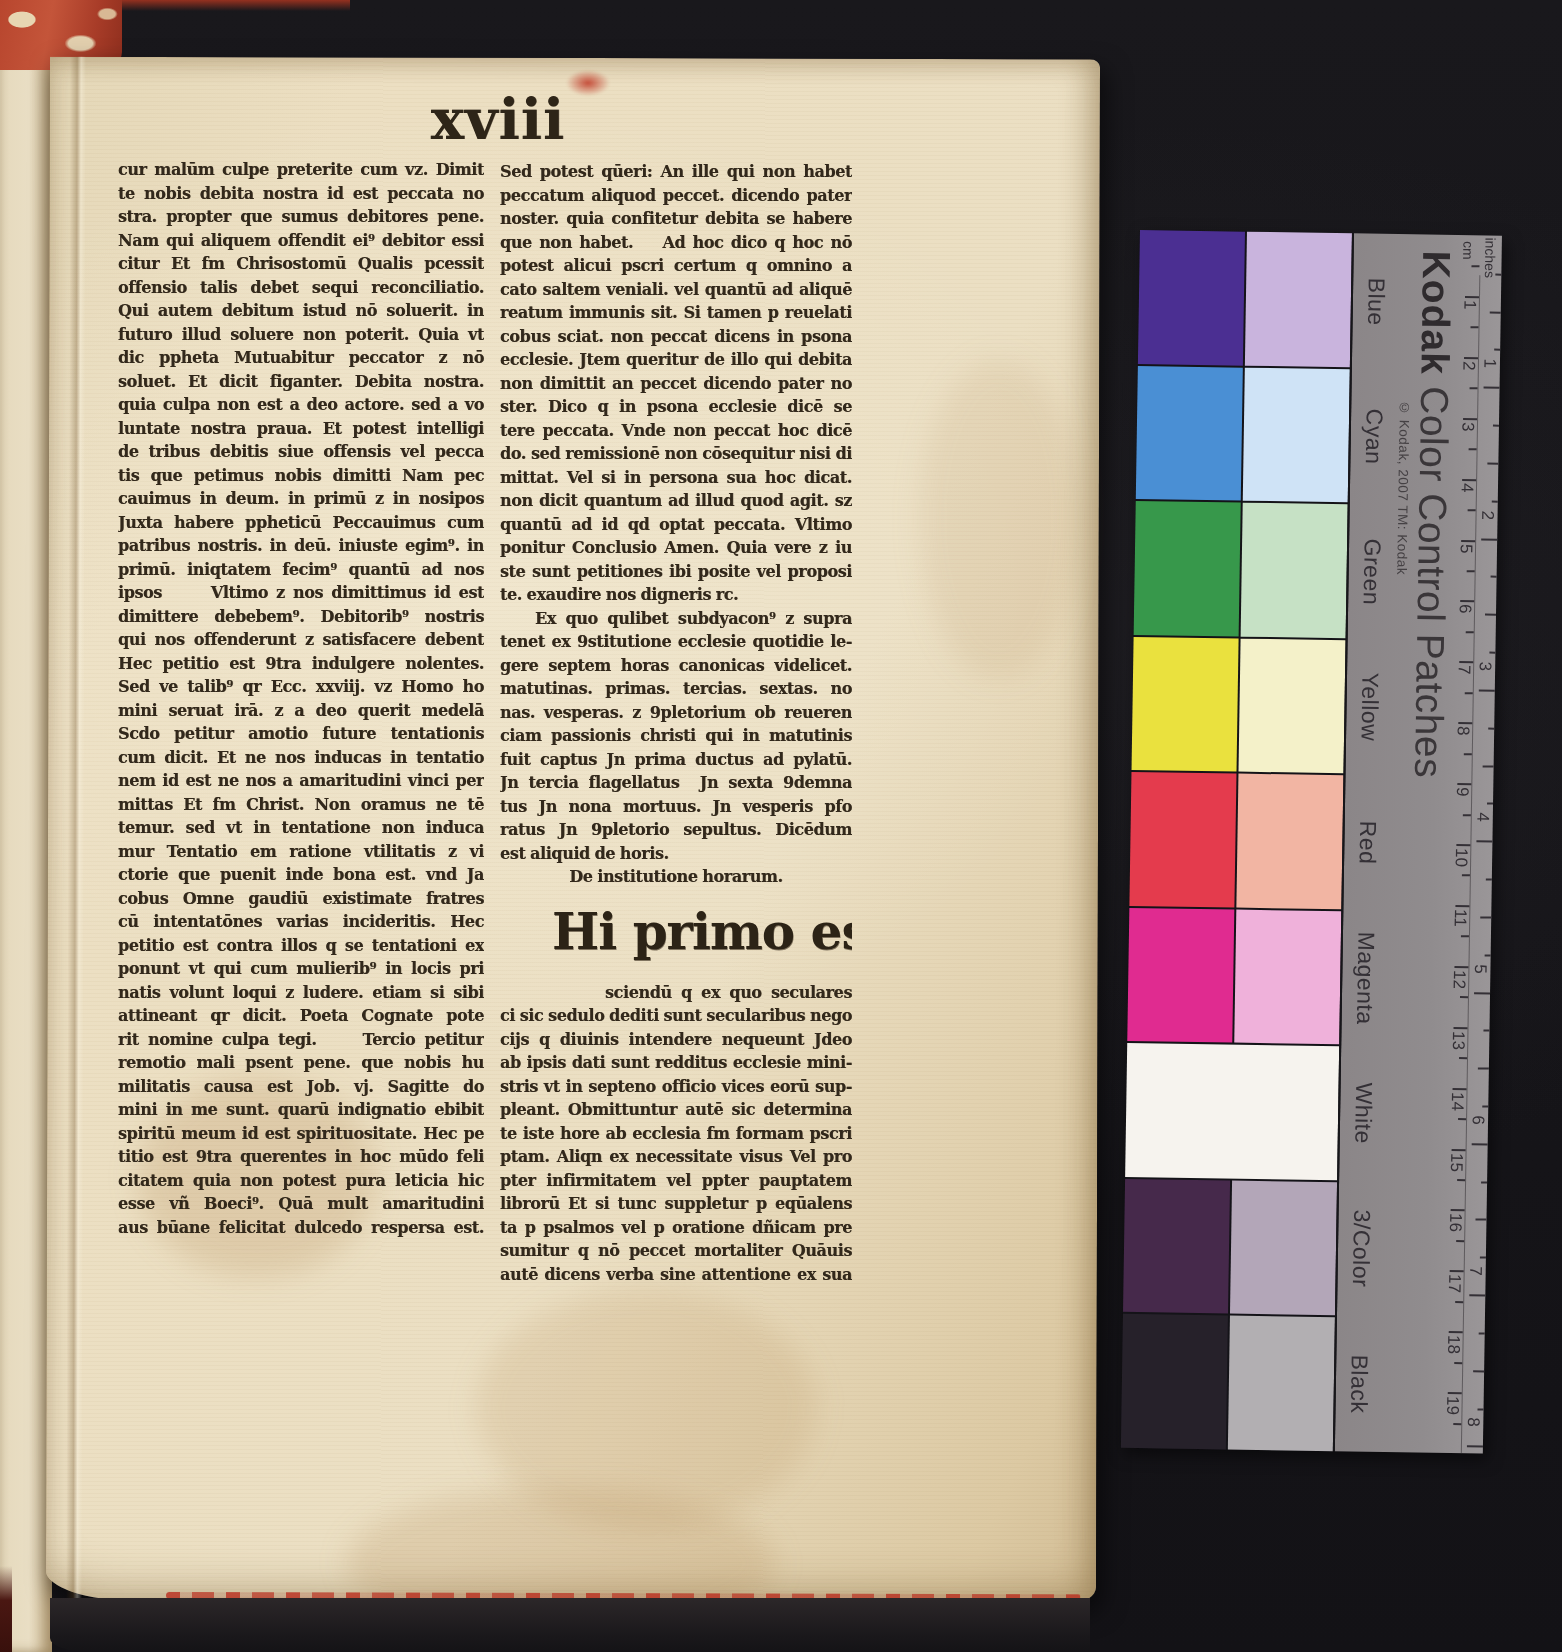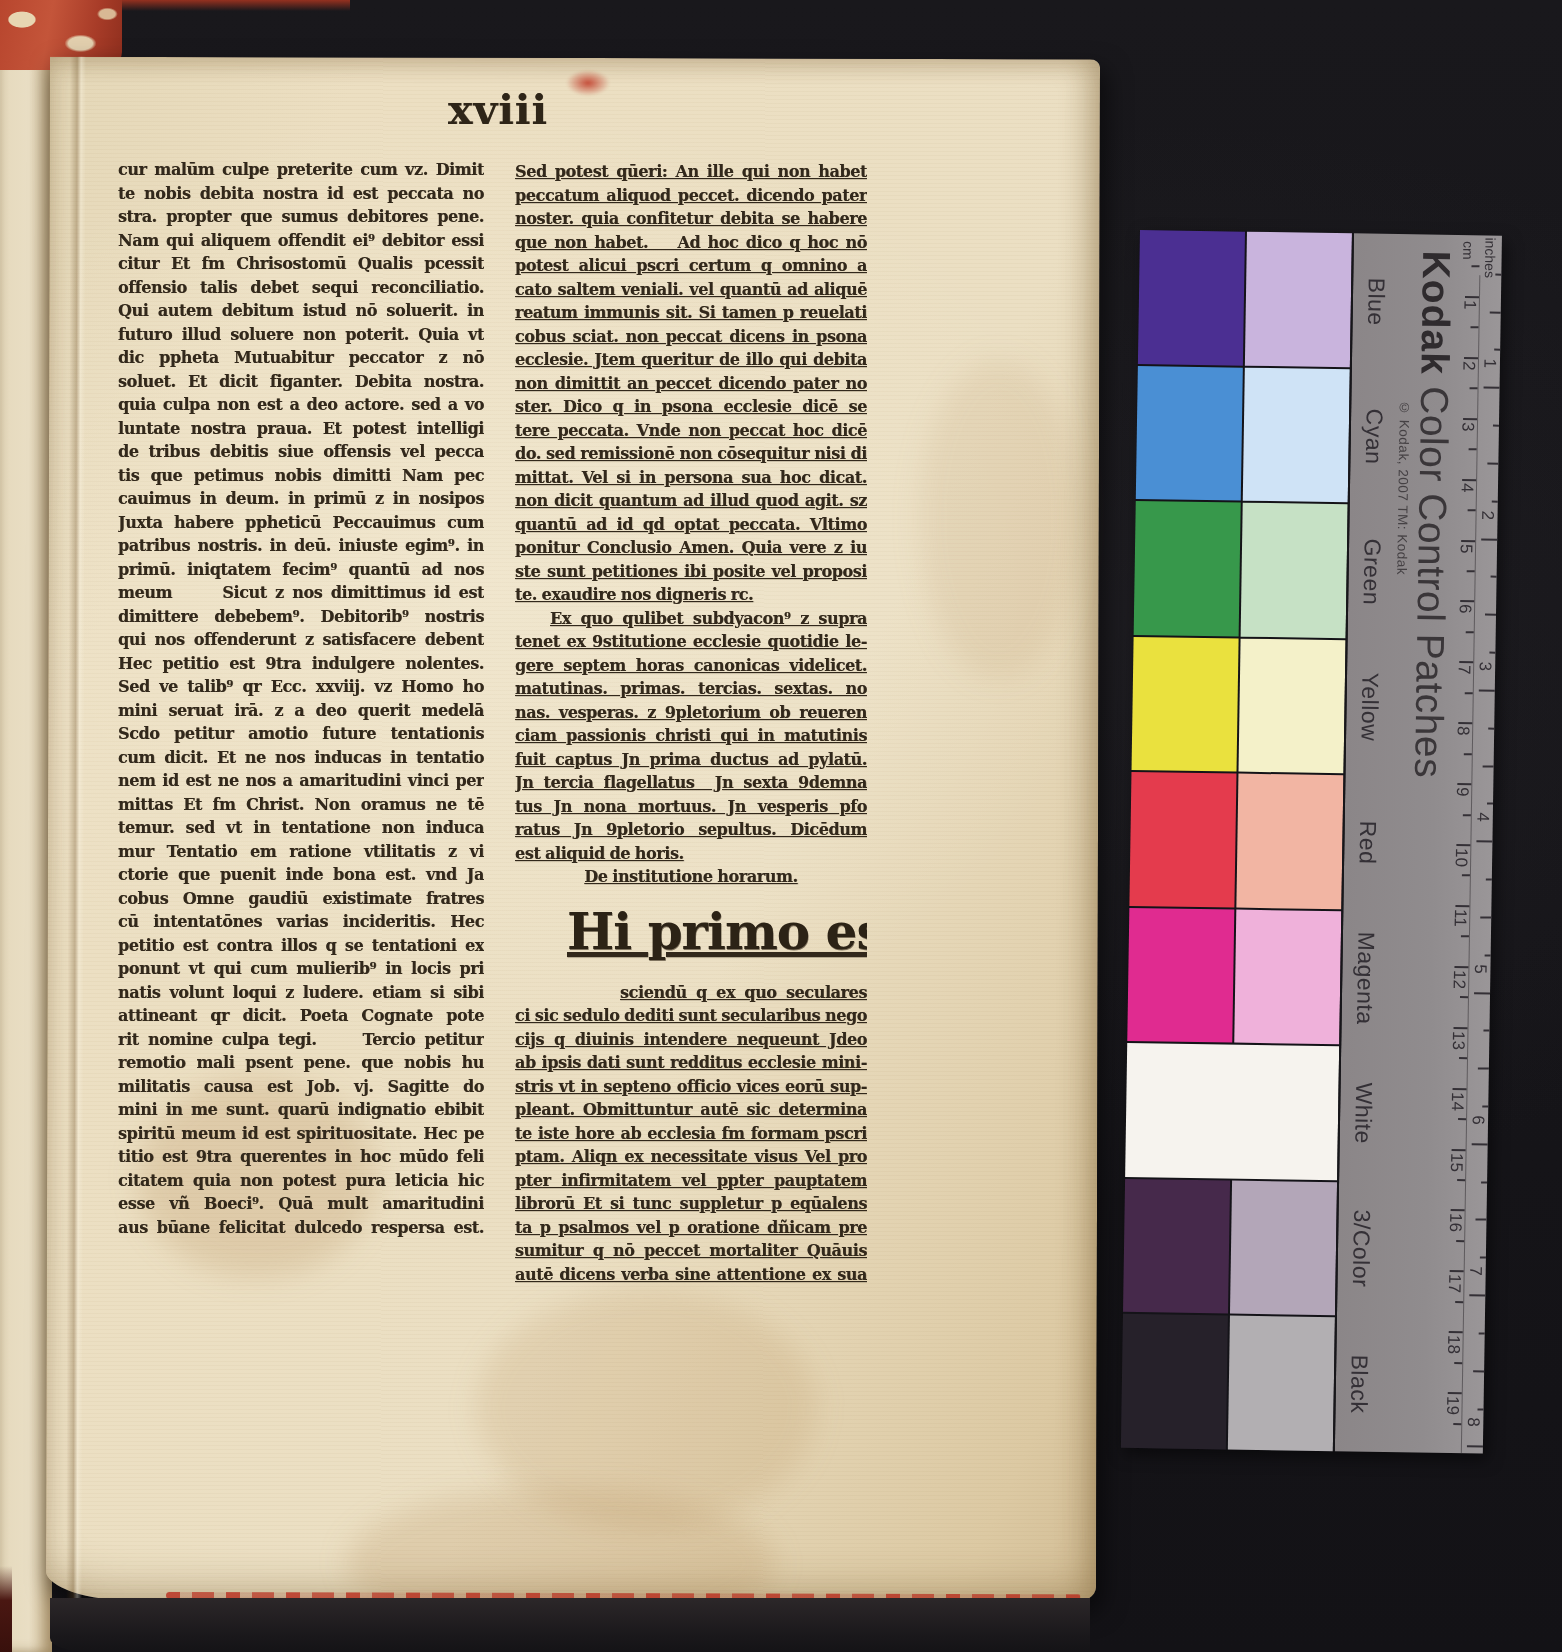--- a/index.html
+++ b/index.html
@@ -69,38 +69,38 @@
     border-bottom-left-radius:40px 14px;
   }
   .binding-red{
     position:absolute;left:0;top:1566px;width:12px;height:86px;
     background:linear-gradient(180deg,rgba(90,25,16,0),#4a1712 40%,#38100c);
   }
 
   
   .folio{
     position:absolute;left:398px;top:86px;width:200px;text-align:center;
-    font-family:"DejaVu Serif",serif;font-weight:700;font-size:41px;color:#2e2518;
+    font-family:"DejaVu Serif",serif;font-weight:700;font-size:56px;color:#2e2518;
     letter-spacing:1px;text-shadow:.4px .4px .3px rgba(40,28,12,.55);
   }
   .text-col{
     position:absolute;
     font-family:"DejaVu Serif",serif;font-weight:700;color:#32281b;
   }
   .text-col .line{
     height:23.5px;line-height:23.5px;font-size:16px;
     letter-spacing:-0.4px;word-spacing:-0.5px;
     white-space:pre-wrap;overflow:hidden;
     text-align:justify;text-align-last:justify;
     text-shadow:.35px .35px .25px rgba(40,28,12,.5);
   }
   .text-col .line.short{text-align-last:left;}
   .text-col .line.center{text-align:center;text-align-last:center;}
   #col-left{left:118px;top:158px;width:366px;}
-  #col-right{left:515px;top:160px;width:352px;text-decoration:underline;}
+  #col-right{left:500px;top:160px;width:352px;}
   .big-heading{
     font-family:"DejaVu Serif",serif;font-weight:800;font-size:50px;
     height:92px;line-height:86px;color:#2c2316;letter-spacing:-1px;
     padding-left:52px;text-align:justify;text-align-last:justify;
     white-space:pre;overflow:hidden;
     text-shadow:.5px .5px .4px rgba(40,28,12,.55);
   }
 
   
   .kodak-strip{
@@ -177,21 +177,21 @@
       <div class="line">dic ppheta Mutuabitur peccator z nō</div>
       <div class="line">soluet. Et dicit figanter. Debita nostra.</div>
       <div class="line">quia culpa non est a deo actore. sed a vo</div>
       <div class="line">luntate nostra praua. Et potest intelligi</div>
       <div class="line">de tribus debitis siue offensis vel pecca</div>
       <div class="line">tis que petimus nobis dimitti Nam pec</div>
       <div class="line">cauimus in deum. in primū z in nosipos</div>
       <div class="line">Juxta habere ppheticū Peccauimus cum</div>
       <div class="line">patribus nostris. in deū. iniuste egim⁹. in</div>
       <div class="line">primū. iniqtatem fecim⁹ quantū ad nos</div>
-      <div class="line">meum      Sicut z nos dimittimus id est</div>
+      <div class="line">ipsos      Vltimo z nos dimittimus id est</div>
       <div class="line">dimittere debebem⁹. Debitorib⁹ nostris</div>
       <div class="line">qui nos offenderunt z satisfacere debent</div>
       <div class="line">Hec petitio est 9tra indulgere nolentes.</div>
       <div class="line">Sed ve talib⁹ qr Ecc. xxviij. vz Homo ho</div>
       <div class="line">mini seruat irā. z a deo querit medelā</div>
       <div class="line">Scdo petitur amotio future tentationis</div>
       <div class="line">cum dicit. Et ne nos inducas in tentatio</div>
       <div class="line">nem id est ne nos a amaritudini vinci per</div>
       <div class="line">mittas Et fm Christ. Non oramus ne tē</div>
       <div class="line">temur. sed vt in tentatione non induca</div>

